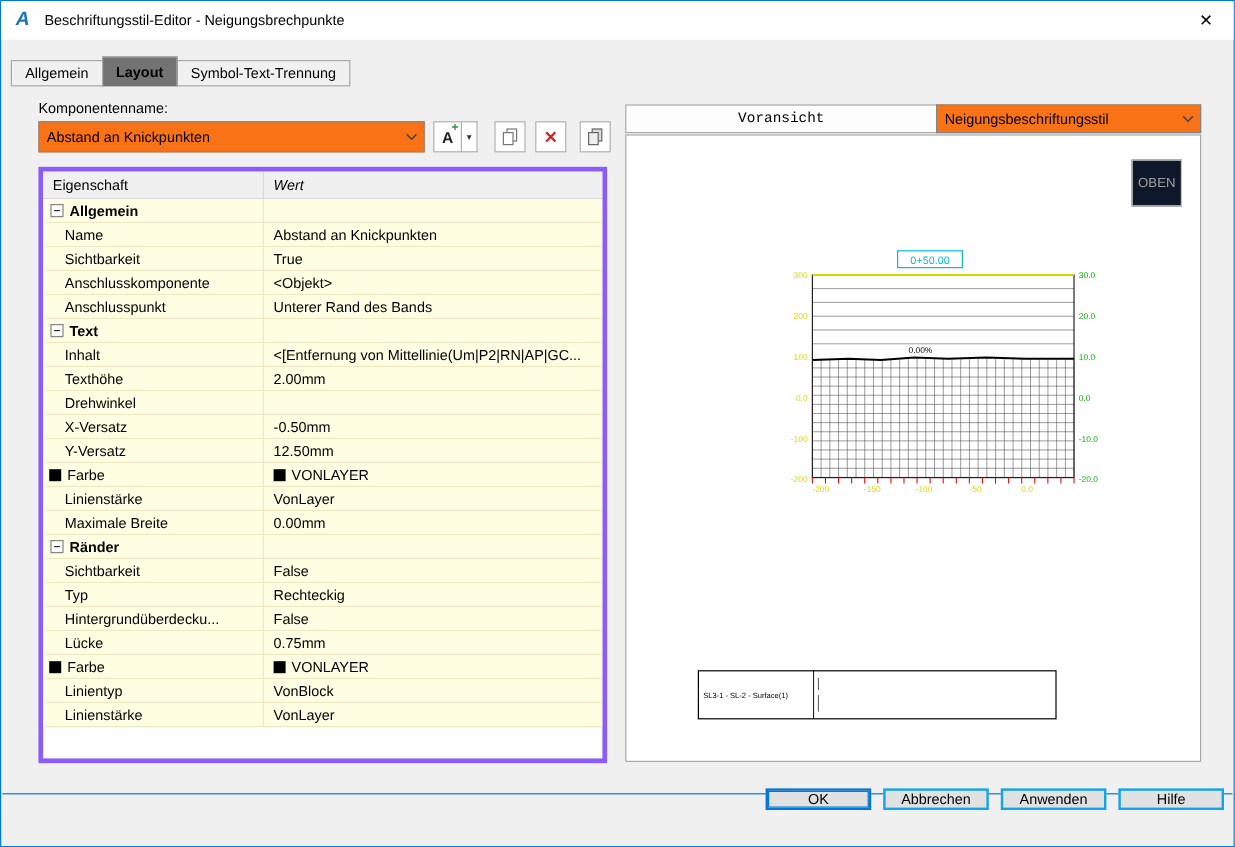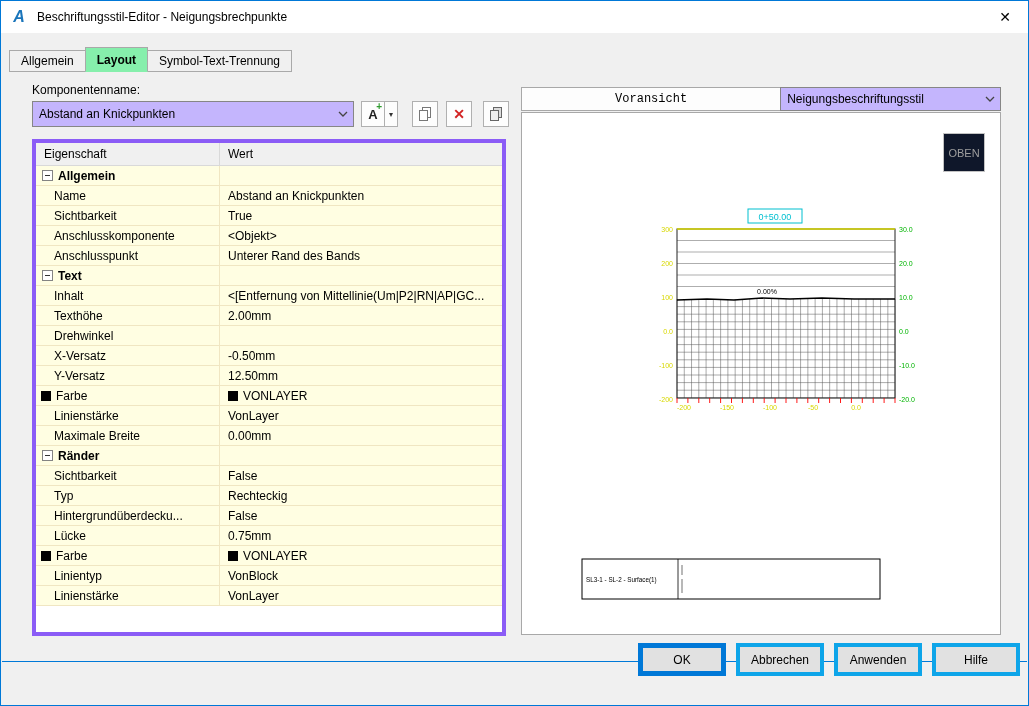--- a/index.html
+++ b/index.html
@@ -11,25 +11,25 @@
   .titlebar{position:absolute;left:0;top:0;right:0;height:32px;background:#fff;display:flex;align-items:center;}
   .app-icon{width:20px;height:20px;margin-left:8px;display:flex;align-items:center;justify-content:center;
             color:#1a75bb;font-weight:bold;font-style:italic;font-size:16px;}
   .title-text{margin-left:8px;font-size:12px;}
   .close-btn{margin-left:auto;width:46px;height:32px;display:flex;align-items:center;justify-content:center;font-size:14px;}
 
   
   .tabs{position:absolute;left:8px;top:46px;display:flex;align-items:flex-end;}
   .tab{height:22px;padding:0 11px;display:flex;align-items:center;background:#f0f0f0;
        border:1px solid #a9a9a9;box-sizing:border-box;margin-right:-1px;}
-  .tab.active{height:25px;background:#86efac;border-bottom-color:transparent;font-weight:bold;z-index:2;}
+  .tab.active{height:25px;background:#737373;border-bottom-color:transparent;font-weight:bold;z-index:2;}
 
   
   .comp-label{position:absolute;left:31px;top:82px;}
-  .combo{display:flex;align-items:center;background:#c4b5fd;border:1px solid #868686;box-sizing:border-box;}
+  .combo{display:flex;align-items:center;background:#f97316;border:1px solid #868686;box-sizing:border-box;}
   .combo .val{flex:1;padding-left:6px;white-space:nowrap;overflow:hidden;}
   .combo .chev{width:20px;display:flex;align-items:center;justify-content:center;}
   #component-combo{position:absolute;left:31px;top:100px;width:322px;height:26px;}
 
   .toolbar{position:absolute;left:360px;top:100px;height:26px;display:flex;align-items:center;}
   .tbtn{height:26px;background:#fdfdfd;border:1px solid #b0b0b0;box-sizing:border-box;
         display:flex;align-items:center;justify-content:center;}
   .split{display:flex;}
   .split .main{width:24px;position:relative;}
   .split .arrow{width:13px;border-left:none;font-size:8px;color:#333;}
@@ -37,21 +37,21 @@
   .addPlus{position:absolute;top:1px;right:2px;color:#2e9b2e;font-size:10px;font-weight:bold;line-height:8px;}
   .del{color:#d22222;font-weight:bold;font-size:14px;}
   .gap10{width:14px;} .gap8{width:8px;} .gap11{width:11px;}
   .sq26{width:26px;}
 
   
   #prop-grid{position:absolute;left:31px;top:138px;width:474px;height:497px;background:#fff;
              border:4px solid #8b5cf6;box-sizing:border-box;overflow:hidden;}
   .grid-header{display:flex;height:23px;background:#f0f0f0;border-bottom:1px solid #d9d9d9;box-sizing:border-box;}
   .grid-header .h1{width:184px;padding-left:8px;line-height:22px;border-right:1px solid #d9d9d9;box-sizing:border-box;}
-  .grid-header .h2{flex:1;padding-left:8px;line-height:22px;}
+  .grid-header .h2{flex:1;padding-left:8px;line-height:22px;font-style:italic;}
   .grid-row{display:flex;height:20px;background:#fffee2;border-bottom:1px solid #f0e6c2;box-sizing:border-box;}
   .grid-row .name-cell{width:184px;border-right:1px solid #f0e6c2;box-sizing:border-box;
                        display:flex;align-items:center;overflow:hidden;white-space:nowrap;}
   .grid-row .value-cell{flex:1;display:flex;align-items:center;padding-left:8px;overflow:hidden;white-space:nowrap;}
   .grid-row.group .name-cell{font-weight:bold;}
   .expand-box{width:9px;height:9px;border:1px solid #848484;background:#fff;margin:0 5px 0 6px;
               display:flex;align-items:center;justify-content:center;flex:none;}
   .expand-box .minus{width:5px;height:1px;background:#333;}
   .prop-label{padding-left:18px;}
   .swatch{width:10px;height:10px;background:#000;flex:none;}
@@ -64,21 +64,21 @@
            display:flex;align-items:center;justify-content:center;font-family:Liberation Mono, monospace;}
   #style-combo{width:241px;height:24px;margin-left:-1px;}
   #preview-box{position:absolute;left:520px;top:111px;width:480px;height:523px;background:#fff;
                border:1px solid #a8a8a8;box-sizing:border-box;}
   #oben{position:absolute;top:20px;right:15px;width:40px;height:37px;background:#0f172a;
         border:1px solid #c3c3c3;color:#9f9f9f;font-size:11px;display:flex;align-items:center;justify-content:center;}
   #preview-svg{position:absolute;left:0;top:0;}
 
   
   #footer-line{position:absolute;left:1px;right:1px;top:660px;height:1px;background:#0079d8;}
-  .btn{position:absolute;top:642px;width:88px;height:33px;background:#e1e1e1;border:4px solid #0ea5e9;
+  .btn{position:absolute;top:656px;width:88px;height:18px;background:#e1e1e1;border:2px solid #0ea5e9;
        box-sizing:border-box;display:flex;align-items:center;justify-content:center;}
   #btn-ok{left:637px;border-color:#0078d7;box-shadow:inset 0 0 0 1px #0078d7;}
   #btn-abbrechen{left:735px;} #btn-anwenden{left:833px;} #btn-hilfe{left:931px;}
 </style>
 </head>
 <body>
 
 <div class="window">
 
   <div class="titlebar">

